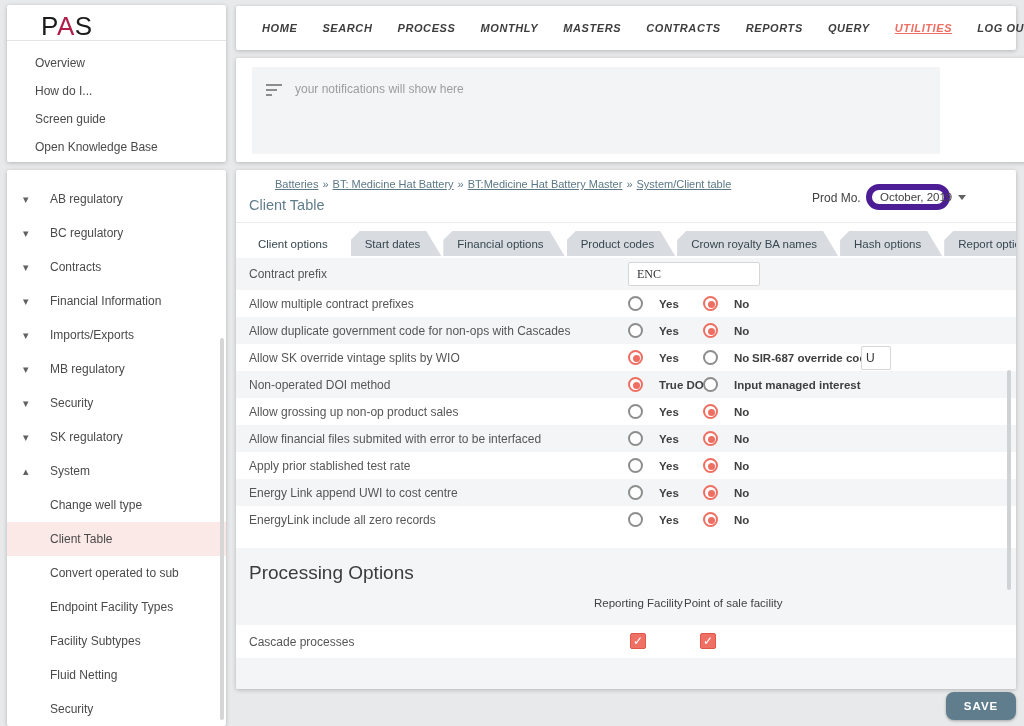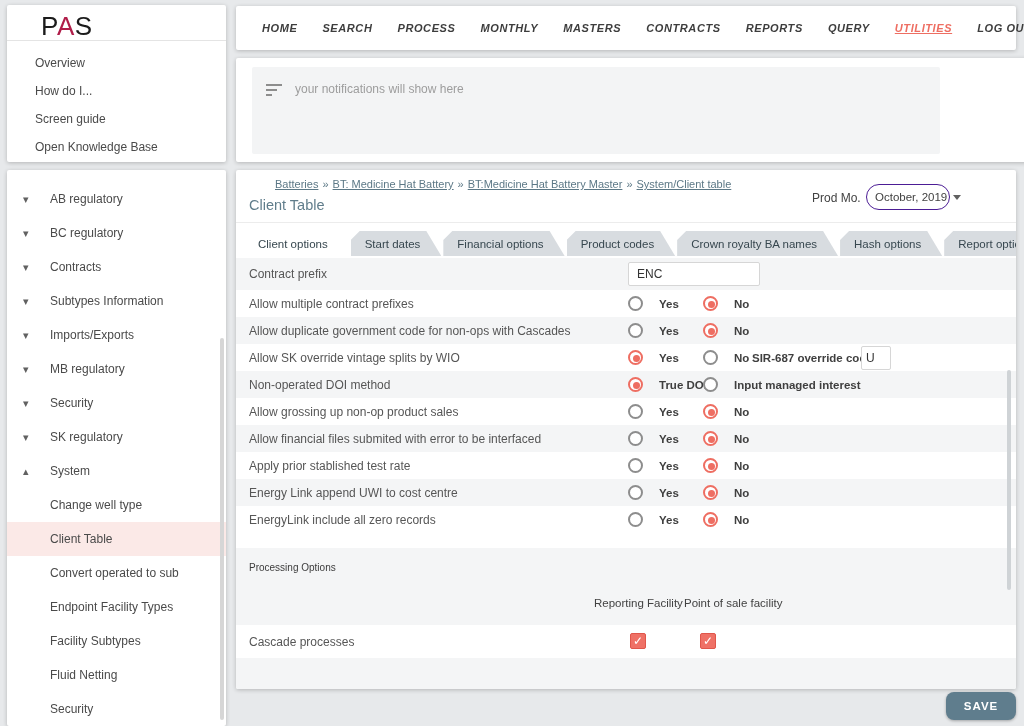--- a/index.html
+++ b/index.html
@@ -39,21 +39,21 @@
   .side-icons { position:absolute; right:26px; top:26px; display:flex; flex-direction:column; gap:22px; }
   .side-icons svg { fill:#4e7286; cursor:pointer; display:block; }
 
   
   #main { left:236px; top:170px; width:780px; height:519px; overflow:hidden; }
   .bc { position:absolute; left:13px; top:8px; font-size:11px; color:#5c7886; white-space:nowrap;padding-left:26px; }
   .bc .lnk { text-decoration:underline; cursor:pointer; }
   .bc .sep { margin:0 4px; }
   .page-title { position:absolute; left:13px; top:27px; font-size:14.5px; color:#607d8b; }
   .prod-label { position:absolute; left:576px; top:21px; font-size:12px; color:#424242; }
-  .prod-select { position:absolute; left:630px; top:14px; width:84px; height:26px; border:1px solid #4c1d95; border-radius:13px; background:#fff;
+  .prod-select { position:absolute; left:630px; top:14px; width:84px; height:26px; border:6px solid #4c1d95; border-radius:13px; background:#fff;
                  display:flex; align-items:center; justify-content:space-between; padding:0 8px; font-size:11.5px; color:#424242; cursor:pointer; white-space:nowrap; }
   .caret { width:0; height:0; border-left:4px solid transparent; border-right:4px solid transparent; border-top:5px solid #616161; margin-left:6px; }
   .head-hr { position:absolute; left:0; top:52px; width:100%; border-top:1px solid #ececec; }
 
   .tabs { position:absolute; left:8px; top:61px; height:25px; display:flex; gap:2px; }
   .tab { height:25px; line-height:26px; padding:0 21px 0 14px; background:#d8dce0; font-size:11.5px; color:#37474f; white-space:nowrap; cursor:pointer;
          clip-path:polygon(0 100%, 0 9px, 9px 0, calc(100% - 15px) 0, 100% 100%); }
   .tab.active { background:#fff; }
 
   .rows { position:absolute; left:0; top:88px; width:100%; }
@@ -61,26 +61,26 @@
   .frow.tall { height:32px; }
   .frow.gray { background:#f4f5f6; }
   .flabel { position:absolute; left:13px; font-size:12px; color:#565656; white-space:nowrap; }
   .opt { position:absolute; display:flex; align-items:center; gap:16px; }
   .opt1 { left:392px; } .opt2 { left:467px; }
   .opt-label { font-size:11.5px; font-weight:600; color:#3f3f3f; white-space:nowrap; }
   .radio { width:15px; height:15px; border:2px solid #8d8d8d; border-radius:50%; background:#fff; position:relative; cursor:pointer; flex:0 0 auto; }
   .radio.checked { border-color:#ee6e62; }
   .radio.checked::after { content:""; position:absolute; left:3px; top:3px; width:7px; height:7px; border-radius:50%; background:#ee6e62; }
   .text-input { height:24px; border:1px solid #d6d6d6; border-radius:2px; background:#fff; font-family:inherit; font-size:12px; color:#333; padding:0 8px; }
-  .contract-input { position:absolute; left:392px; width:132px; }
+  .contract-input { position:absolute; left:392px; width:132px;font-family:Liberation Serif, serif; }
   .extra-label { position:absolute; left:516px; font-size:11.5px; font-weight:600; color:#3f3f3f; white-space:nowrap; }
   .extra-input { position:absolute; left:625px; width:30px; padding:0 4px; }
 
   .proc { position:absolute; left:0; top:378px; width:100%; height:77px; background:#f4f5f6; }
-  .proc-title { position:absolute; left:13px; top:14px; font-size:10px; font-weight:500; color:#3c3c3c; }
+  .proc-title { position:absolute; left:13px; top:14px; font-size:19px; font-weight:500; color:#3c3c3c; }
   .proc-col { position:absolute; top:49px; font-size:11.5px; color:#424242; white-space:nowrap; }
   .proc-col1 { left:358px; } .proc-col2 { left:448px; }
   .cascade-row { position:absolute; left:0; top:455px; width:100%; height:33px; background:#fff; }
   .cascade-label { position:absolute; left:13px; top:10px; font-size:12px; color:#565656; }
   .checkbox { position:absolute; top:8px; width:16px; height:16px; border-radius:2px; border:1px solid #bdbdbd; background:#fff; cursor:pointer; }
   .checkbox.checked { background:#ef7166; border-color:#e0564b; color:#fff; font-size:12px; line-height:15px; text-align:center; }
   .checkbox.checked::after { content:"✓"; }
   .cb1 { left:394px; } .cb2 { left:464px; }
   .bottom-gray { position:absolute; left:0; top:488px; width:100%; height:31px; background:#f4f5f6; }
   .main-scrollbar { position:absolute; right:5px; top:200px; width:4px; height:220px; background:#cfd3d6; border-radius:2px; }
@@ -109,21 +109,21 @@
   <div class="tree-item">
       <span class="arrow">▾</span>
       <span class="lbl">BC regulatory</span>
     </div>
   <div class="tree-item">
       <span class="arrow">▾</span>
       <span class="lbl">Contracts</span>
     </div>
   <div class="tree-item">
       <span class="arrow">▾</span>
-      <span class="lbl">Subtypes Information</span>
+      <span class="lbl">Financial Information</span>
     </div>
   <div class="tree-item">
       <span class="arrow">▾</span>
       <span class="lbl">Imports/Exports</span>
     </div>
   <div class="tree-item">
       <span class="arrow">▾</span>
       <span class="lbl">MB regulatory</span>
     </div>
   <div class="tree-item">

